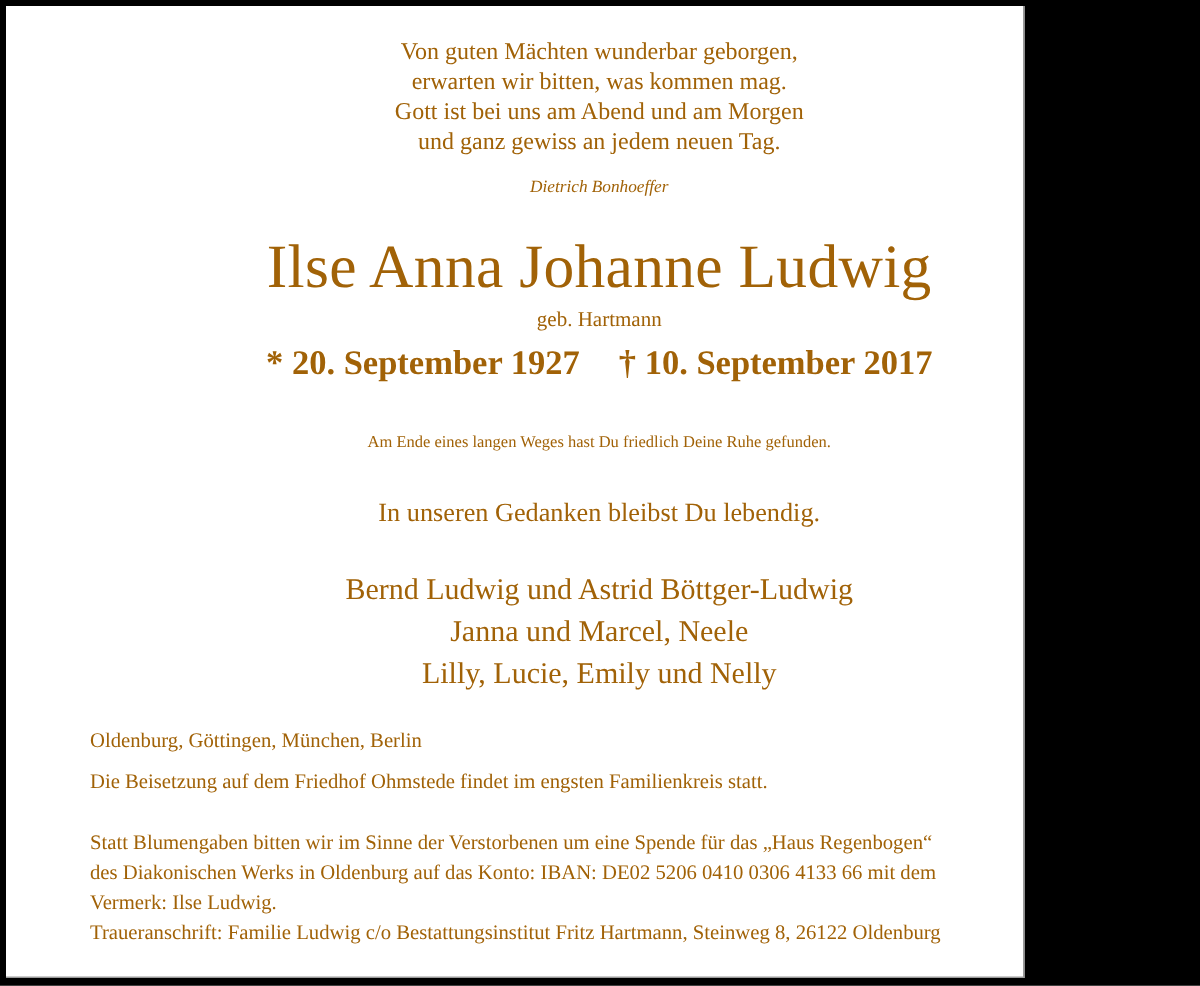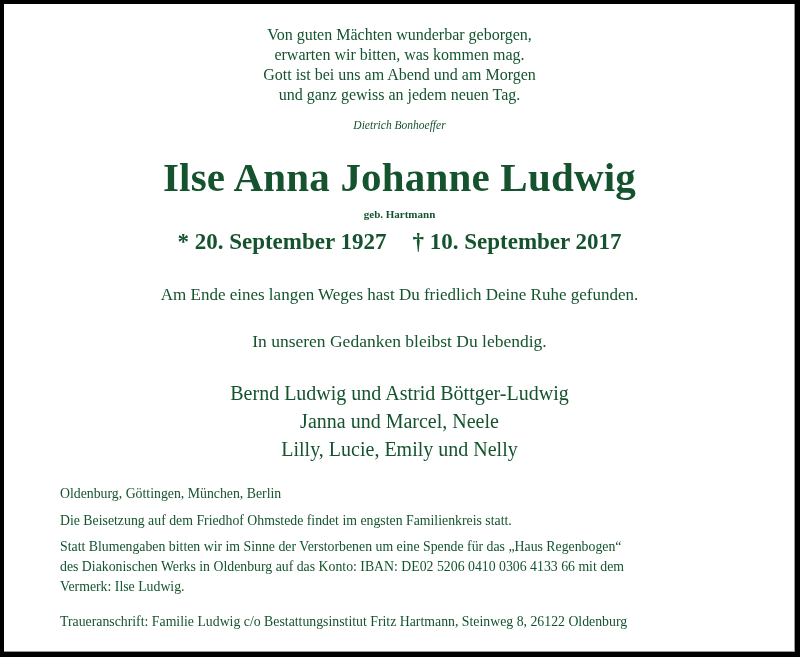--- a/index.html
+++ b/index.html
@@ -10,25 +10,25 @@
     body {
       width: 800px;
       height: 657px;
       position: relative;
       overflow: hidden;
     }
     .notice {
       position: absolute;
       left: 4px;
       top: 4px;
-      width: 791px;
+      width: 679px;
       height: 648px;
       background: #ffffff;
       box-shadow: inset -1px -1px 0 #9a9a9a;
-      color: #14532d;
+      color: #a16207;
       font-family: "Liberation Serif", "DejaVu Serif", serif;
     }
     .center {
       position: absolute;
       left: 0;
       width: 791px;
       text-align: center;
       white-space: nowrap;
     }
     .poem {
@@ -40,40 +40,40 @@
     .poem-author {
       display: block;
       font-style: italic;
       font-size: 11.5px;
       line-height: 16px;
       margin-top: 12px;
     }
     .name {
       top: 150px;
       font-size: 41px;
-      font-weight: bold;
+      font-weight: normal;
       line-height: 46px;
       letter-spacing: 0.2px;
     }
     .maiden {
       top: 199px;
-      font-size: 11px;
-      font-weight: bold;
+      font-size: 14px;
+      font-weight: normal;
       line-height: 22px;
     }
     .dates {
       top: 226px;
       font-size: 23px;
       font-weight: bold;
       line-height: 24px;
     }
     .dates .gap { display: inline-block; width: 26px; }
     .verse1 {
       top: 279px;
-      font-size: 17px;
+      font-size: 11px;
       line-height: 24px;
     }
     .verse2 {
       top: 325px;
       font-size: 17.5px;
       line-height: 24px;
     }
     .family {
       top: 375px;
       font-size: 20px;
@@ -84,21 +84,21 @@
     .footer {
       position: absolute;
       left: 56px;
       width: 720px;
       font-size: 13.8px;
       line-height: 20px;
       white-space: nowrap;
     }
     .places { top: 480px; }
     .burial { top: 507px; }
-    .donation { top: 533px; }
+    .donation { top: 548px; }
     .donation span { display: block; }
     .address { top: 608px; }
   </style>
 </head>
 <body>
 
 <div class="notice">
 
   <div class="center poem">
     <span class="poem-line">Von guten Mächten wunderbar geborgen,</span>

